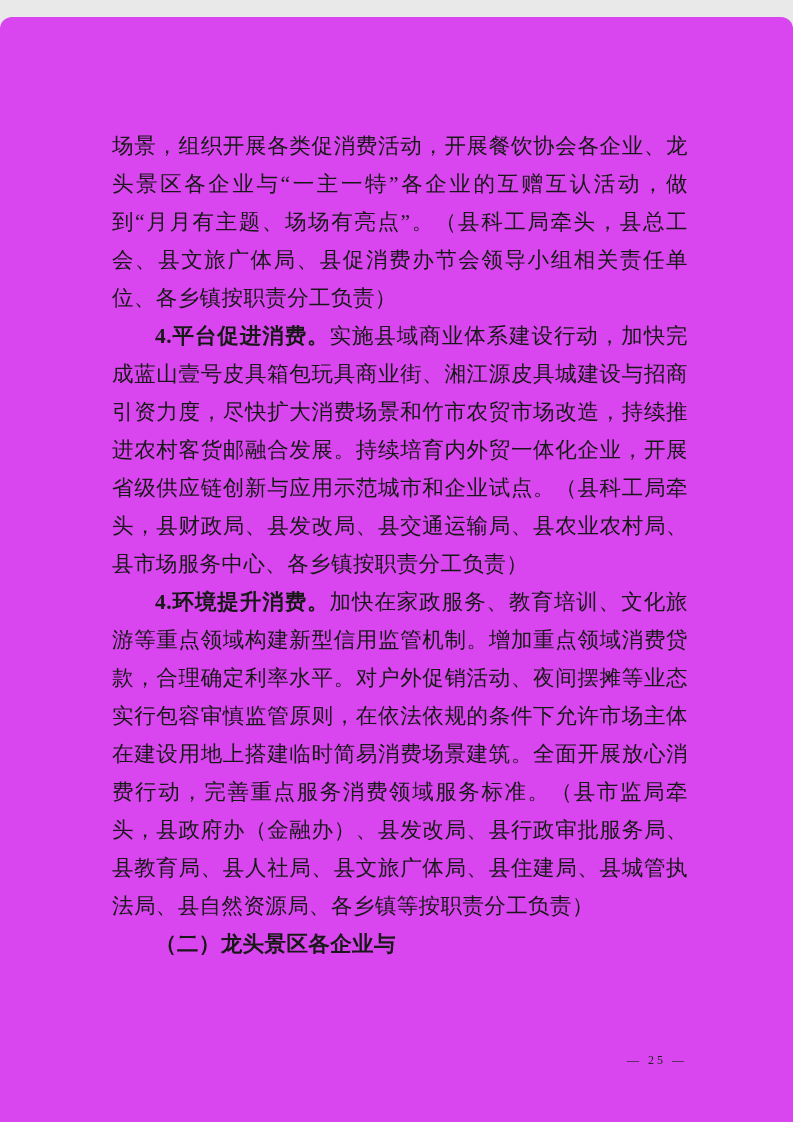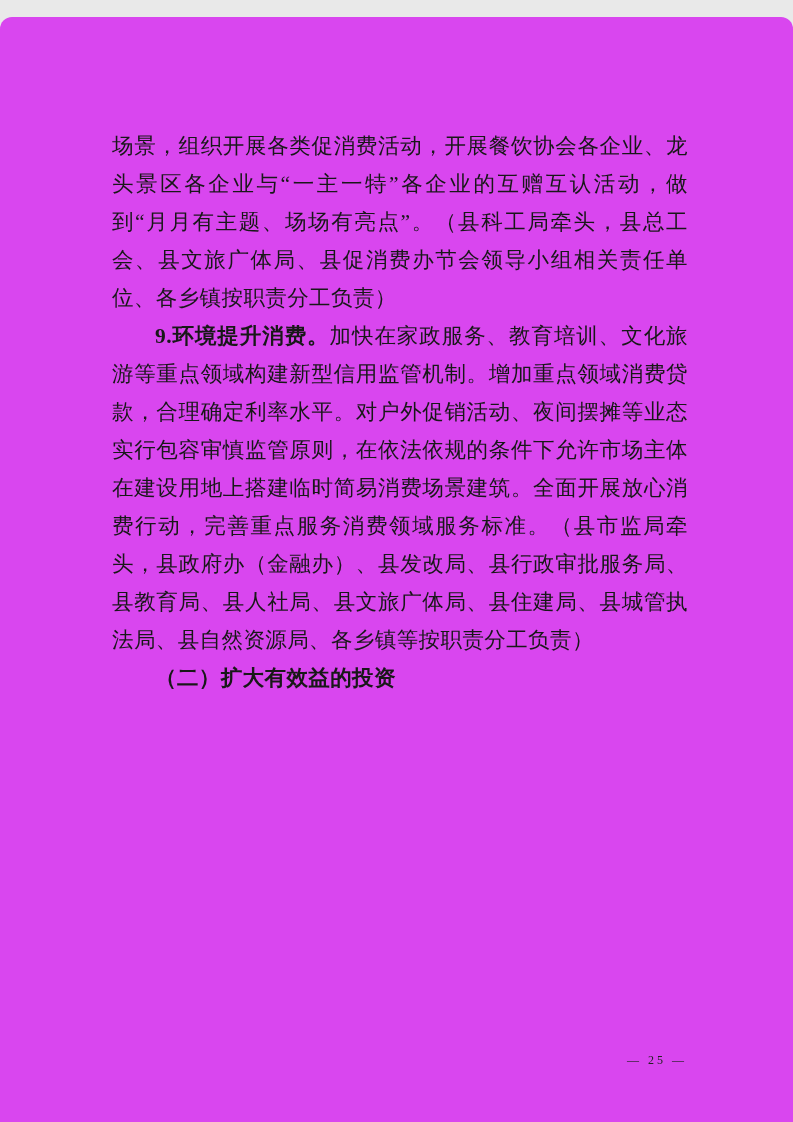--- a/index.html
+++ b/index.html
@@ -49,17 +49,18 @@
     letter-spacing: 3px;
     color: #222222;
   }
 </style>
 </head>
 <body>
 
 <div class="page">
   <div class="content" id="doc-body">
       <p class="para"><span class="seg">场景，组织开展各类促消费活动，开展餐饮协会各企业、龙头景区各企业与“一主一特”各企业的互赠互认活动，做到“月月有主题、场场有亮点”。（县科工局牵头，县总工会、县文旅广体局、县促消费办节会领导小组相关责任单位、各乡镇按职责分工负责）</span></p>
-      <p class="para indent"><span class="seg seg-bold">9.环境提升消费。</span><span class="seg">加快在家政服务、教育培训、文化旅游等重点领域构建新型信用监管机制。增加重点领域消费贷款，合理确定利率水平。对户外促销活动、夜间摆摊等业态实行包容审慎监管原则，在依法依规的条件下允许市场主体在建设用地上搭建临时简易消费场景建筑。全面开展放心消费行动，完善重点服务消费领域服务标准。（县市监局牵头，县政府办（金融办）、县发改局、县行政审批服务局、县教育局、县人社局、县文旅广体局、县住建局、县城管执法局、县自然资源局、各乡镇等按职责分工负责）</span></p>
-      <p class="para indent"><span class="seg seg-bold">（二）扩大有效益的投资</span></p>
+      <p class="para indent"><span class="seg seg-bold">4.平台促进消费。</span><span class="seg">实施县域商业体系建设行动，加快完成蓝山壹号皮具箱包玩具商业街、湘江源皮具城建设与招商引资力度，尽快扩大消费场景和竹市农贸市场改造，持续推进农村客货邮融合发展。持续培育内外贸一体化企业，开展省级供应链创新与应用示范城市和企业试点。（县科工局牵头，县财政局、县发改局、县交通运输局、县农业农村局、县市场服务中心、各乡镇按职责分工负责）</span></p>
+      <p class="para indent"><span class="seg seg-bold">4.环境提升消费。</span><span class="seg">加快在家政服务、教育培训、文化旅游等重点领域构建新型信用监管机制。增加重点领域消费贷款，合理确定利率水平。对户外促销活动、夜间摆摊等业态实行包容审慎监管原则，在依法依规的条件下允许市场主体在建设用地上搭建临时简易消费场景建筑。全面开展放心消费行动，完善重点服务消费领域服务标准。（县市监局牵头，县政府办（金融办）、县发改局、县行政审批服务局、县教育局、县人社局、县文旅广体局、县住建局、县城管执法局、县自然资源局、各乡镇等按职责分工负责）</span></p>
+      <p class="para indent"><span class="seg seg-bold">（二）龙头景区各企业与</span></p>
     </div>
   <div class="footer">— 25 —</div>
 </div>
 
 </body></html>

